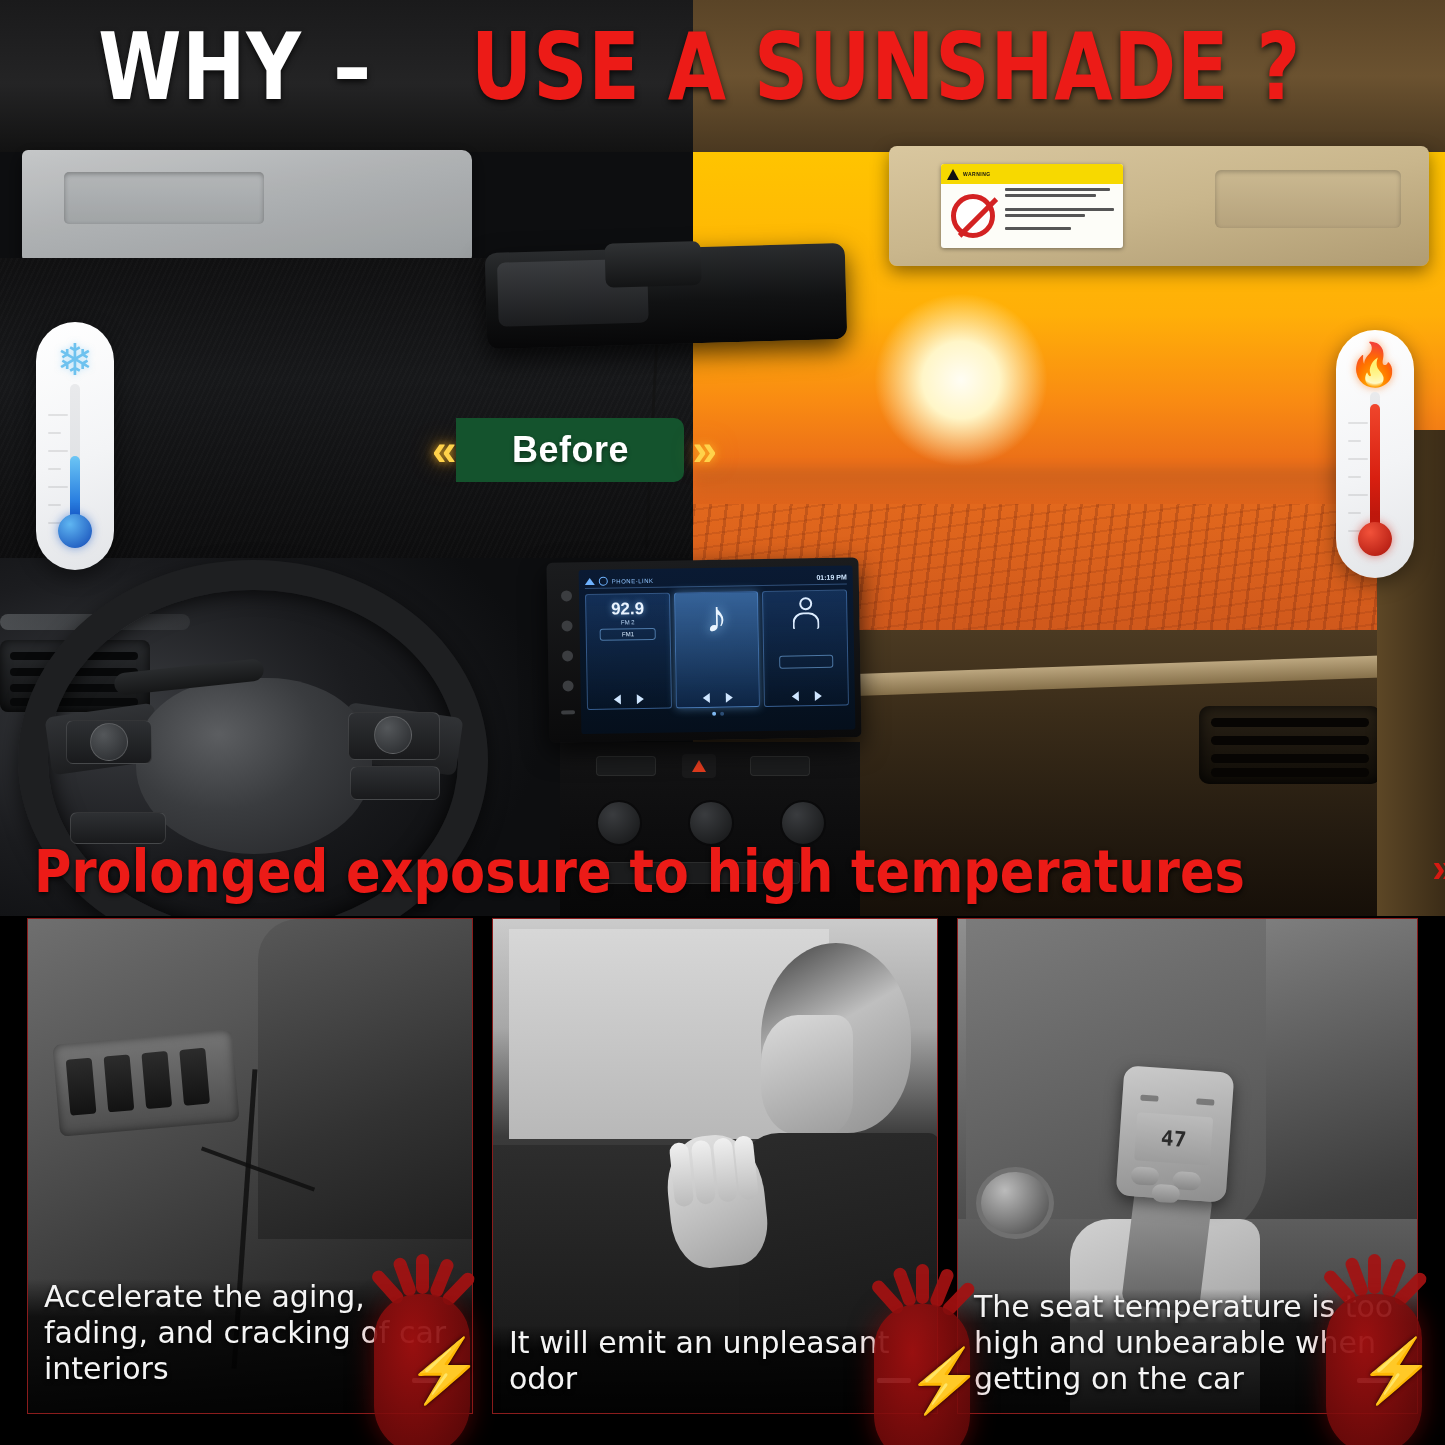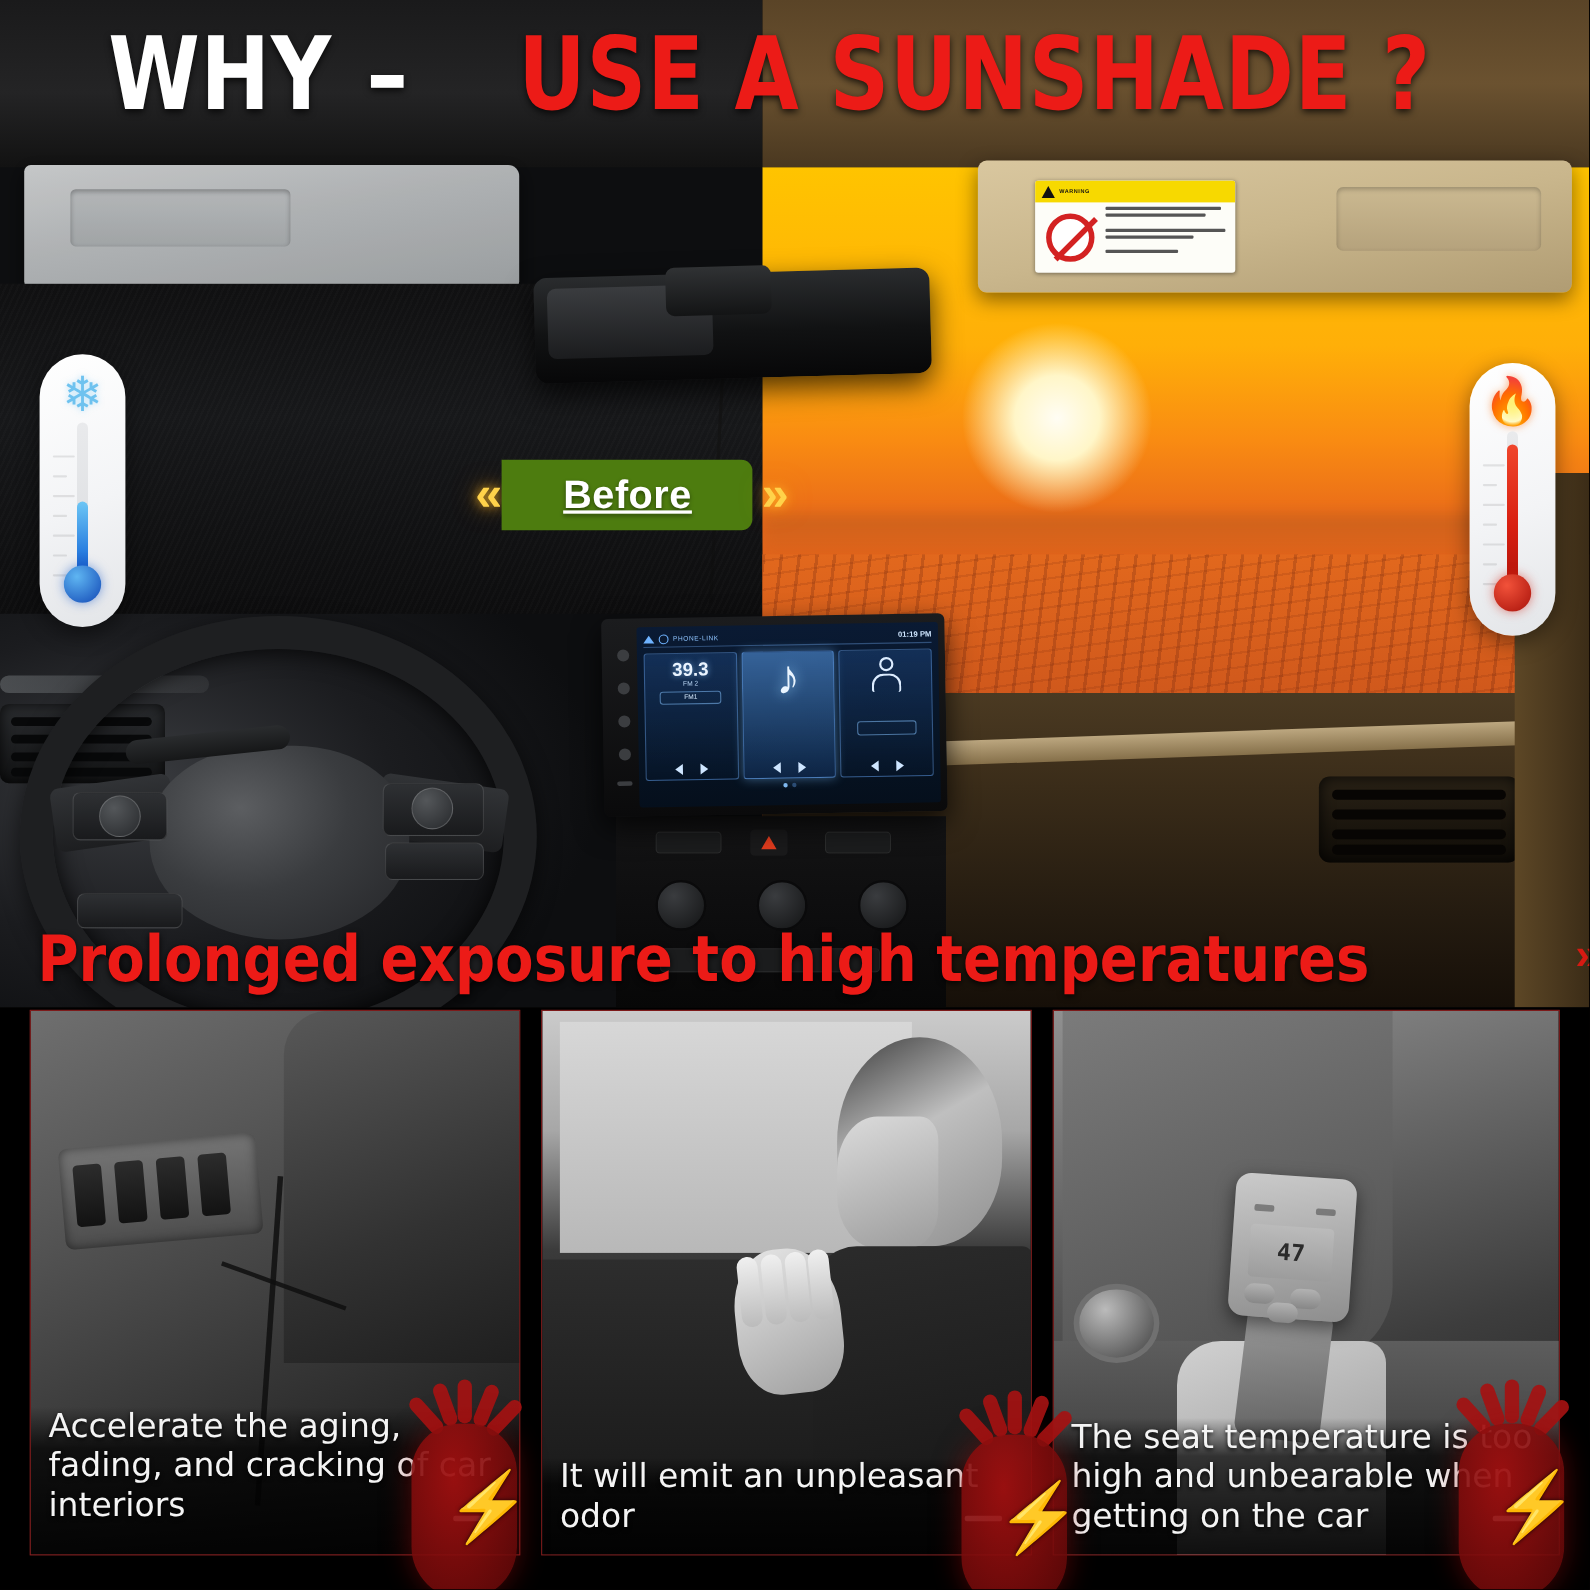--- a/index.html
+++ b/index.html
@@ -208,21 +208,21 @@
   
   .ab-row { position:absolute; left:432px; top:418px; z-index:10; display:flex; align-items:center; }
   .chev { font-size:44px; font-weight:bold; color:#ffd24a; line-height:1;
     text-shadow:0 0 10px rgba(255,190,40,.85), 0 0 22px rgba(255,150,20,.55); letter-spacing:-6px; }
   .chev.left { margin-right:6px; }
   .chev.right { margin-left:8px; }
   .badge { height:64px; display:flex; align-items:center; justify-content:center; padding:0 26px;
     font-size:36px; font-weight:bold; color:#fff; letter-spacing:.5px;
     text-shadow:0 2px 4px rgba(0,0,0,.45); }
   .badge.after { background:#2563eb; border-radius:10px 0 0 10px; min-width:228px; }
-  .badge.before { background:#4d7c0f; border-radius:0 10px 10px 0; min-width:228px;text-decoration:underline; }
+  .badge.before { background:#14532d; border-radius:0 10px 10px 0; min-width:228px; }
 
   
   .title-wrap { position:absolute; left:12px; top:22px; width:1445px; z-index:12; text-align:center;
     white-space:nowrap; }
   .title-wrap span { font-size:92px; font-weight:bold; line-height:1;
     font-family:"DejaVu Sans", sans-serif; transform:scaleX(.82); display:inline-block;
     letter-spacing:1px; }
   .t-white { color:#ffffff; text-shadow:0 3px 7px rgba(0,0,0,.75); }
   .t-red   { color:#ec1b17; text-shadow:0 3px 7px rgba(0,0,0,.75); }
 
@@ -421,21 +421,21 @@
           <span class="l">
             <span class="hu-wifi"></span>
             <span class="hu-bt"></span>
             <span class="hu-src">PHONE-LINK</span>
           </span>
           <span class="hu-time">01:19 PM</span>
         </div>
         <div class="hu-tiles">
           <div class="tile">
             <div style="text-align:center">
-              <div class="freq">39.3</div>
+              <div class="freq">92.9</div>
               <div class="band">FM 2</div>
               <div class="pill">FM1</div>
             </div>
             <div class="tile-nav">
               <span class="tri-l"></span>
               <span class="tri-r"></span>
             </div>
           </div>
           <div class="tile mid">
             <span class="note">♪</span>

